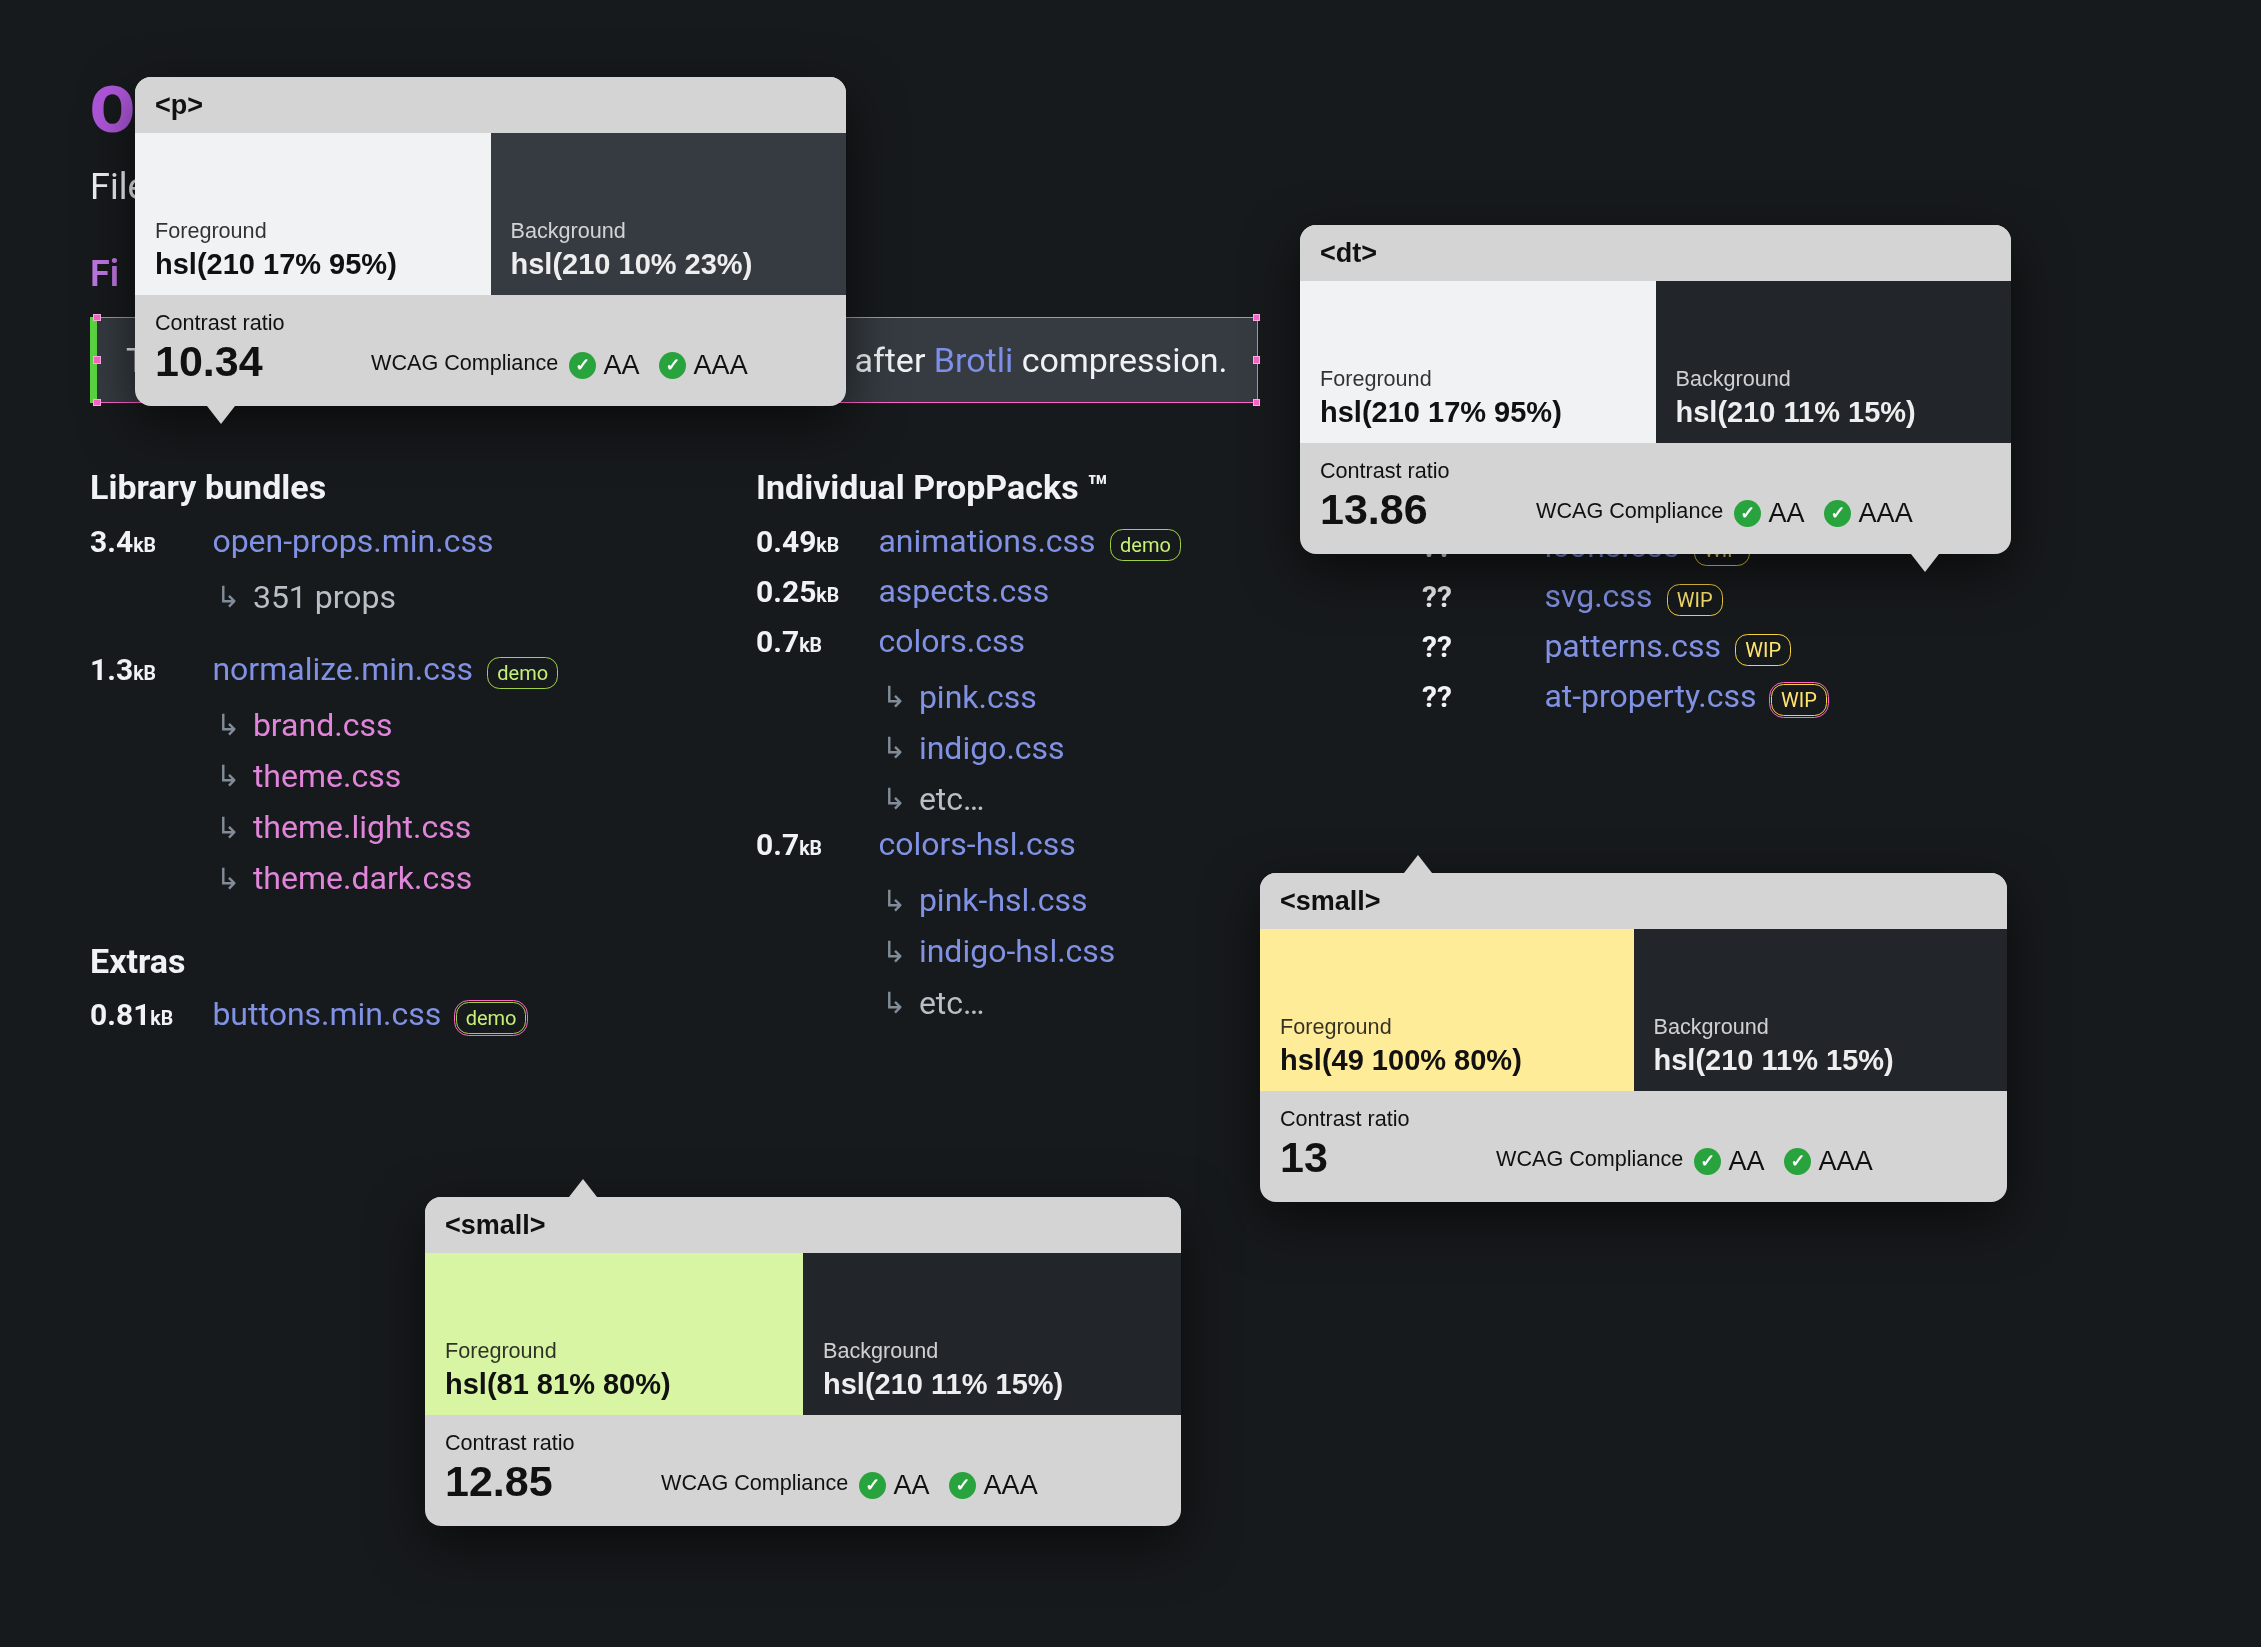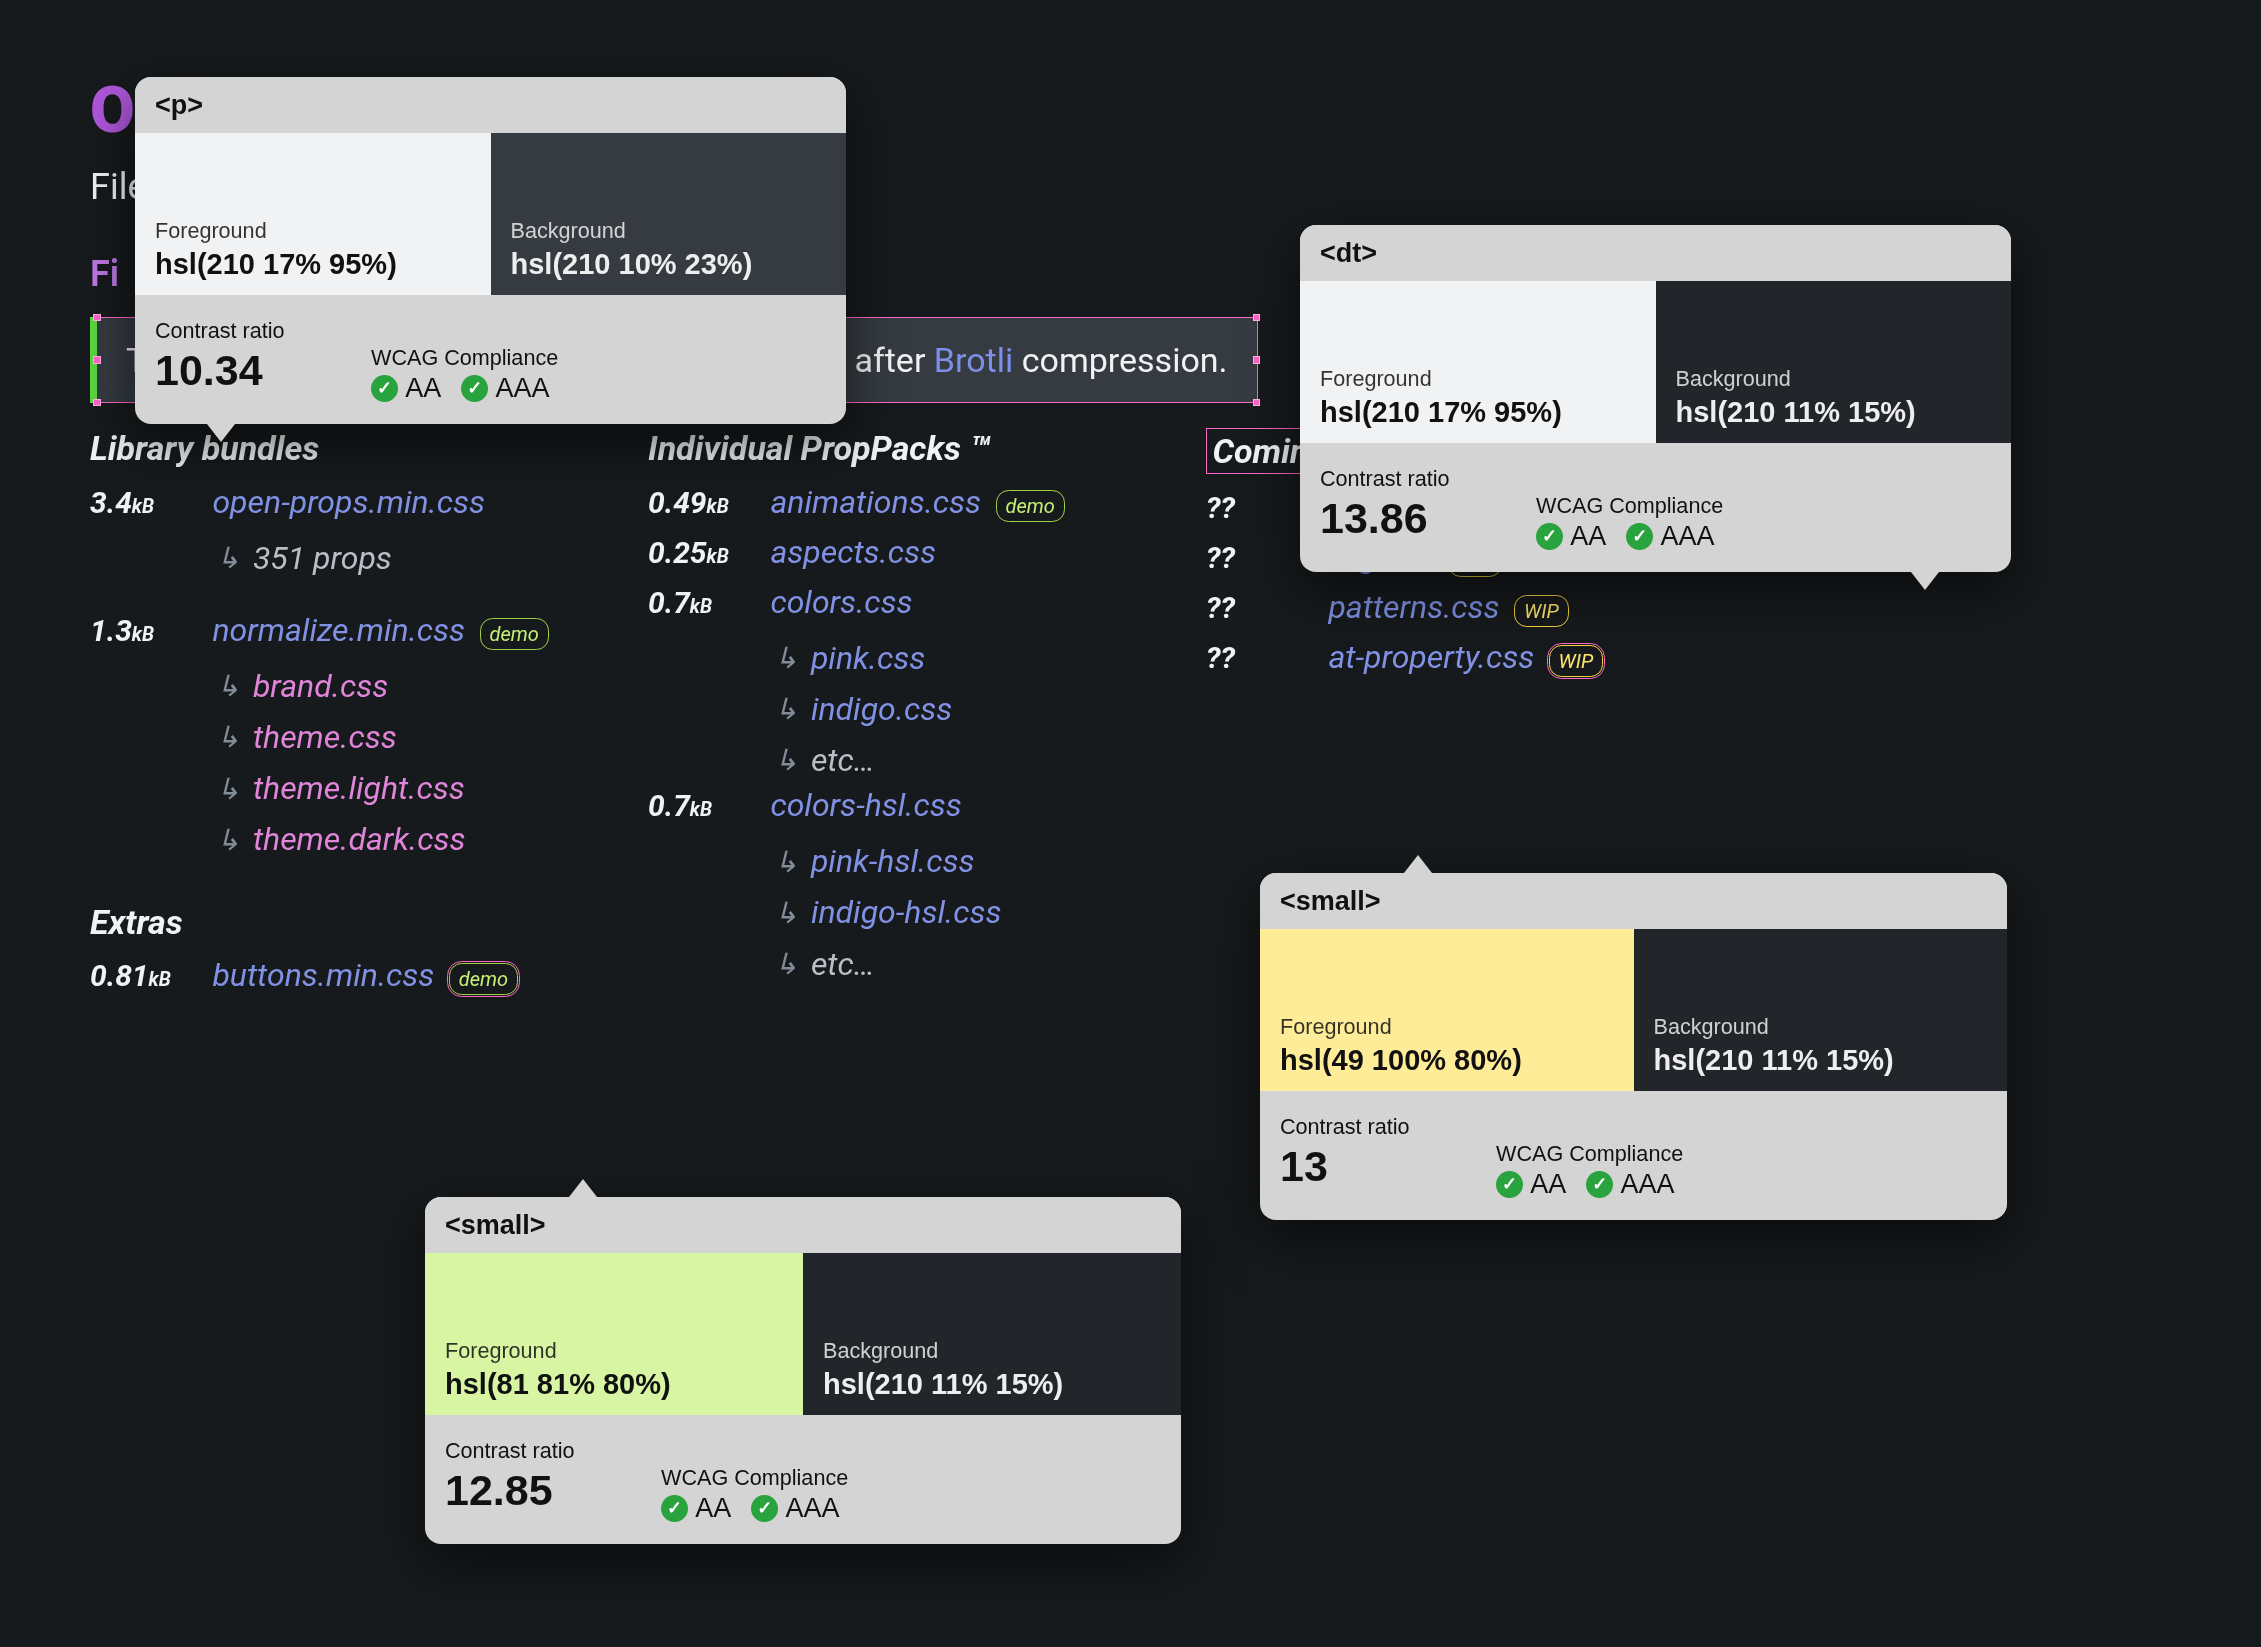--- a/index.html
+++ b/index.html
@@ -47,22 +47,22 @@
     .selected-para .brotli { color: hsl(230 70% 70%); }
     .sel-handle {
       position: absolute; width: 7.2px; height: 7.2px; background: hsl(320 100% 70%);
       border: 0.9px solid hsl(320 100% 85%);
     }
     .sh-tl{top:-3.6px;left:-3.6px;} .sh-tr{top:-3.6px;right:-3.6px;} .sh-bl{bottom:-3.6px;left:-3.6px;} .sh-br{bottom:-3.6px;right:-3.6px;}
     .sh-tm{top:-3.6px;left:50%;margin-left:-3.6px;} .sh-bm{bottom:-3.6px;left:50%;margin-left:-3.6px;}
     .sh-ml{top:50%;left:-3.6px;margin-top:-3.6px;} .sh-mr{top:50%;right:-3.6px;margin-top:-3.6px;}
     .columns {
       display: flex;
-      margin-top: 25px;
-      font-style: italic;
+      gap: 108px;
+      margin-top: 64px;
     }
     .col { min-width: 558px; }
     .col-title { font-weight: 700; font-size: 34px; margin-bottom: 14.4px; }
     .sel-title { border:0.9px solid hsl(320 100% 70%); padding:1.8px 5.4px; display:inline-block;}
     .row { display: flex; align-items: baseline; margin-bottom: 9px; gap: 14.4px; min-height:41px; }
     .size { font-weight: 700; width: 108px; flex-shrink:0; font-size: 30px;}
     .size small { font-size: 0.65em; font-weight: 700; }
     .link { color: hsl(230 65% 70%); font-size: 32px; }
     .badge {
       display: inline-block; font-size: 20px; padding: 0.9px 9px; border-radius: 12.6px;
@@ -100,21 +100,21 @@
       border-radius: 16px 16px 0 0;
     }
     .tt-body { display: flex; height: 162px; }
     .tt-fg, .tt-bg { flex: 1; display: flex; flex-direction: column; justify-content: flex-end; padding: 14.4px 20px; }
     .tt-label { font-size: 21.6px; margin-bottom: 3.6px; opacity: 0.85;}
     .tt-value { font-size: 29px; font-weight: 700; }
     .tt-footer { display: flex; align-items: center; padding: 14.4px 20px 20px; gap: 27px; }
     .tt-cr-block {width:189px;}
     .tt-cr-label { font-size: 21.6px; margin-bottom:1.8px; }
     .tt-cr-value { font-size: 43px; font-weight: 700; }
-    .tt-wcag { display: flex; flex-direction: column; gap: 2px; margin-top: 35px; }
+    .tt-wcag { display: flex; gap: 11px; margin-top: 35px; }
     .tt-wcag-label { font-size: 21.6px; }
     .tt-wcag-row { display: flex; gap: 20px; align-items: center; }
     .check {
       width: 27px; height: 27px; border-radius: 50%; background: hsl(130 60% 40%);
       display: inline-flex; align-items: center; justify-content: center; color: white;
       font-size: 18px; font-weight:700; flex-shrink:0;
     }
     .wcag-item { display:inline-flex; align-items:center; gap:7.2px; font-size:27px;}
   </style>
 </head>

